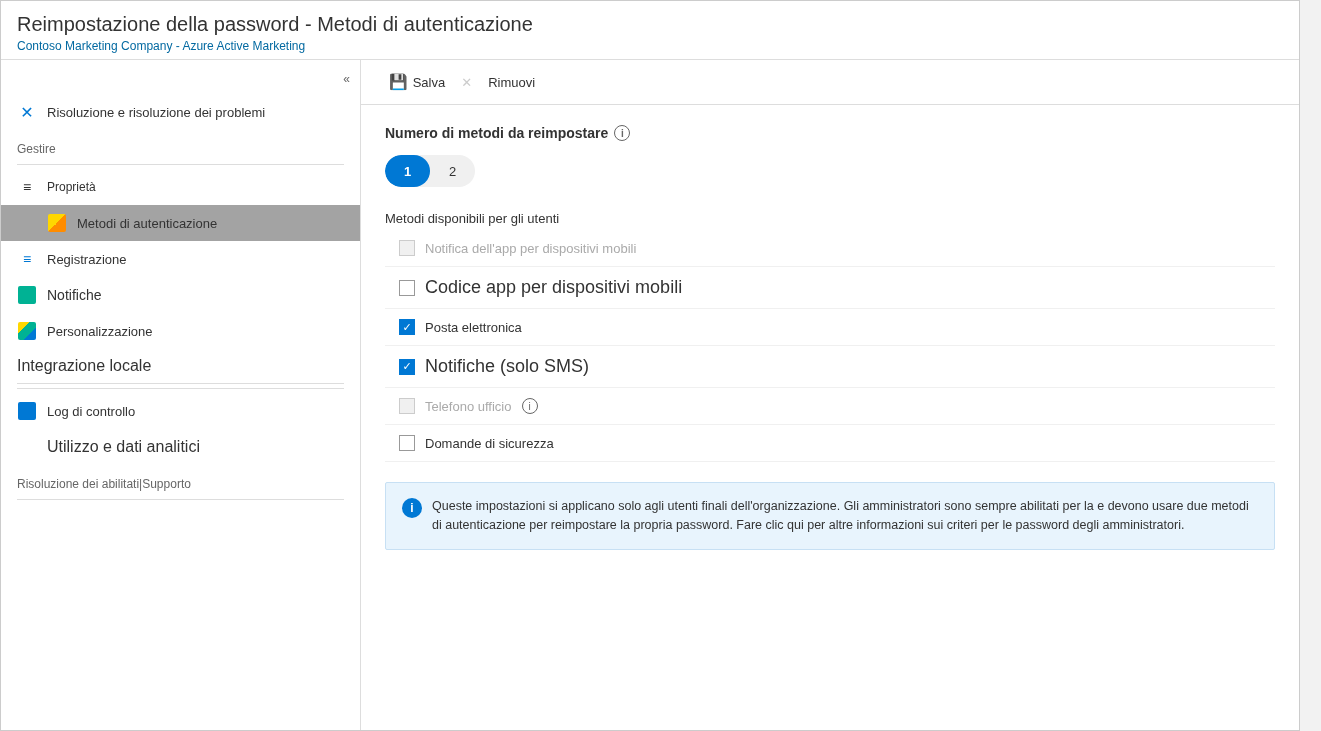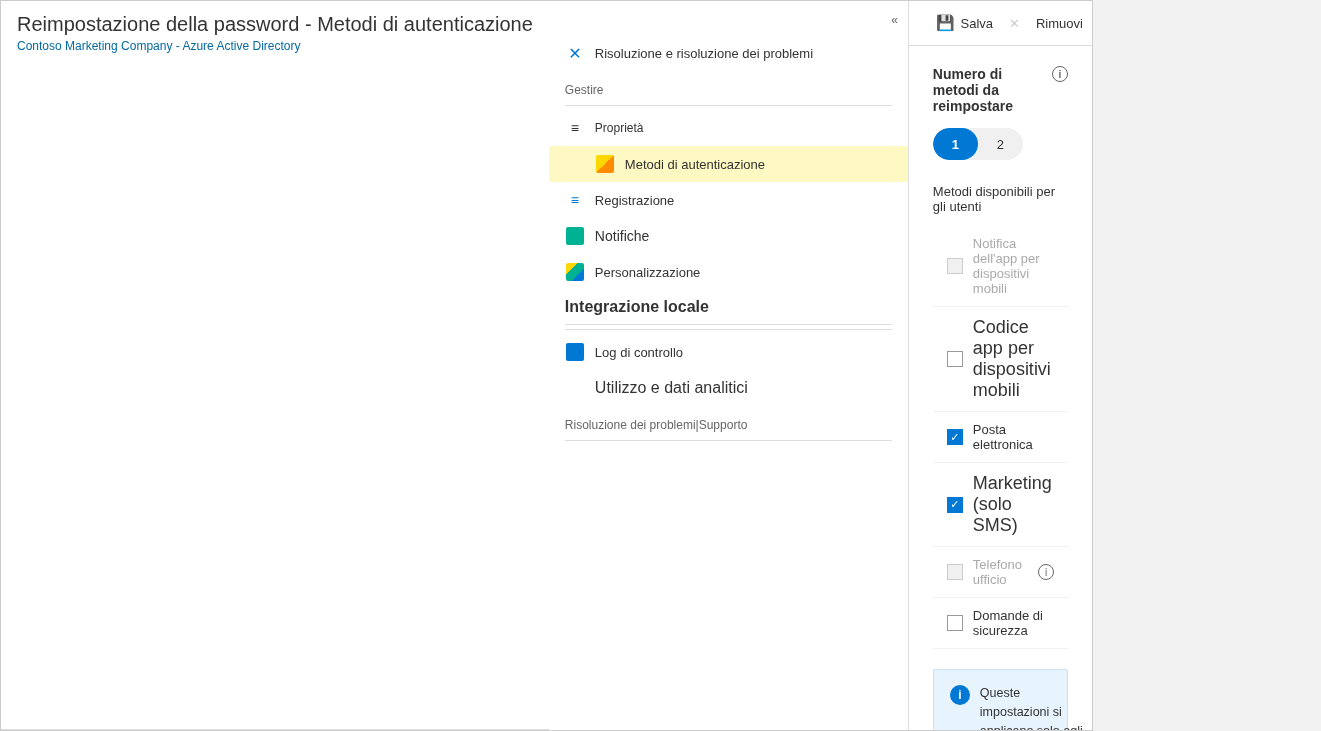--- a/index.html
+++ b/index.html
@@ -1,22 +1,22 @@
 <!DOCTYPE html>
 <html><head>
   <meta charset="utf-8">
   <style>
     * { box-sizing: border-box; margin: 0; padding: 0; }
     body { font-family: 'Segoe UI', Arial, sans-serif; font-size: 13px; color: #333; background: #f2f2f2; height: 731px; overflow: hidden; }
 
     .outer-container {
-      width: 1093px;
+      width: 1300px;
       height: 731px;
       display: flex;
-      flex-direction: row;
+      flex-direction: column;
       background: #fff;
       border: 1px solid #ccc;
     }
 
     
     .header {
       background: #fff;
       padding: 10px 16px 6px 16px;
       border-bottom: 1px solid #ddd;
     }
@@ -64,41 +64,41 @@
     }
 
     .sidebar-item {
       display: flex;
       align-items: center;
       padding: 8px 16px;
       cursor: pointer;
       color: #333;
       font-size: 13px;
     }
-    .sidebar-item.active { background: #fef9c3; padding-left: 46px; }
+    .sidebar-item.active { background: #a3a3a3; padding-left: 46px; }
     .sidebar-item .icon {
       width: 20px;
       height: 20px;
       margin-right: 10px;
       display: flex;
       align-items: center;
       justify-content: center;
       flex-shrink: 0;
     }
 
     .sidebar-section-label {
       padding: 12px 16px 4px 16px;
       font-size: 12px;
       color: #666;
       font-weight: 400;
     }
     .sidebar-section-header {
       padding: 8px 16px 4px 16px;
       font-size: 16px;
-      font-weight: 700;
+      font-weight: 400;
       color: #333;
     }
     .sidebar-divider {
       border: none;
       border-top: 1px solid #ddd;
       margin: 4px 16px;
     }
 
     
     .main-content {
@@ -175,31 +175,30 @@
       border-radius: 20px;
       font-weight: 600;
     }
     .toggle-option:not(.selected) {
       color: #333;
     }
 
     .methods-title {
       font-size: 13px;
       color: #333;
-      margin-bottom: 12px;
+      margin-bottom: 4px;
     }
 
     
     .method-item {
       display: flex;
       align-items: center;
       padding: 10px 14px;
       border-bottom: 1px solid #f0f0f0;
       gap: 10px;
-      justify-content: flex-end;
     }
 
     .checkbox {
       width: 16px;
       height: 16px;
       border: 1px solid #999;
       background: #fff;
       display: flex;
       align-items: center;
       justify-content: center;
@@ -314,21 +313,21 @@
 </head>
 <body>
 
 <div class="outer-container">
 
   <div class="header">
     <div class="header-title">Reimpostazione della password - Metodi di autenticazione</div>
     <div class="breadcrumb">
       <span>Contoso Marketing Company</span>
       <span>  -  </span>
-      <span>Azure Active Directory</span>
+      <span>Azure Active Marketing</span>
     </div>
   </div>
 
   <div class="body-layout">
 
     <div class="sidebar">
       <div class="sidebar-collapse-btn">
         <span>«</span>
       </div>
 
@@ -387,21 +386,21 @@
           <span class="icon-log"></span>
         </div>
         <span>Log di controllo</span>
       </div>
 
       <div class="sidebar-item">
         <div class="icon"></div>
         <span style="font-size:16px; font-weight:300;">Utilizzo e  dati analitici</span>
       </div>
 
-      <div class="sidebar-section-label">Risoluzione dei problemi|Supporto</div>
+      <div class="sidebar-section-label">Risoluzione dei abilitati|Supporto</div>
       <hr class="sidebar-divider">
 
     </div>
 
     <div class="main-content">
 
       <div class="toolbar">
         <button class="toolbar-btn">
           <span style="font-size:15px;">💾</span>
           <span>Salva</span>
@@ -436,21 +435,21 @@
           <span class="method-label bold">Codice app per dispositivi mobili</span>
         </div>
 
         <div class="method-item">
           <div class="checkbox checked"></div>
           <span class="method-label">Posta elettronica</span>
         </div>
 
         <div class="method-item">
           <div class="checkbox checked"></div>
-          <span class="method-label bold">Marketing (solo SMS)</span>
+          <span class="method-label bold">Notifiche (solo SMS)</span>
         </div>
 
         <div class="method-item">
           <div class="checkbox disabled"></div>
           <span class="method-label disabled">Telefono ufficio</span>
           <span class="info-icon">i</span>
         </div>
 
         <div class="method-item">
           <div class="checkbox"></div>

